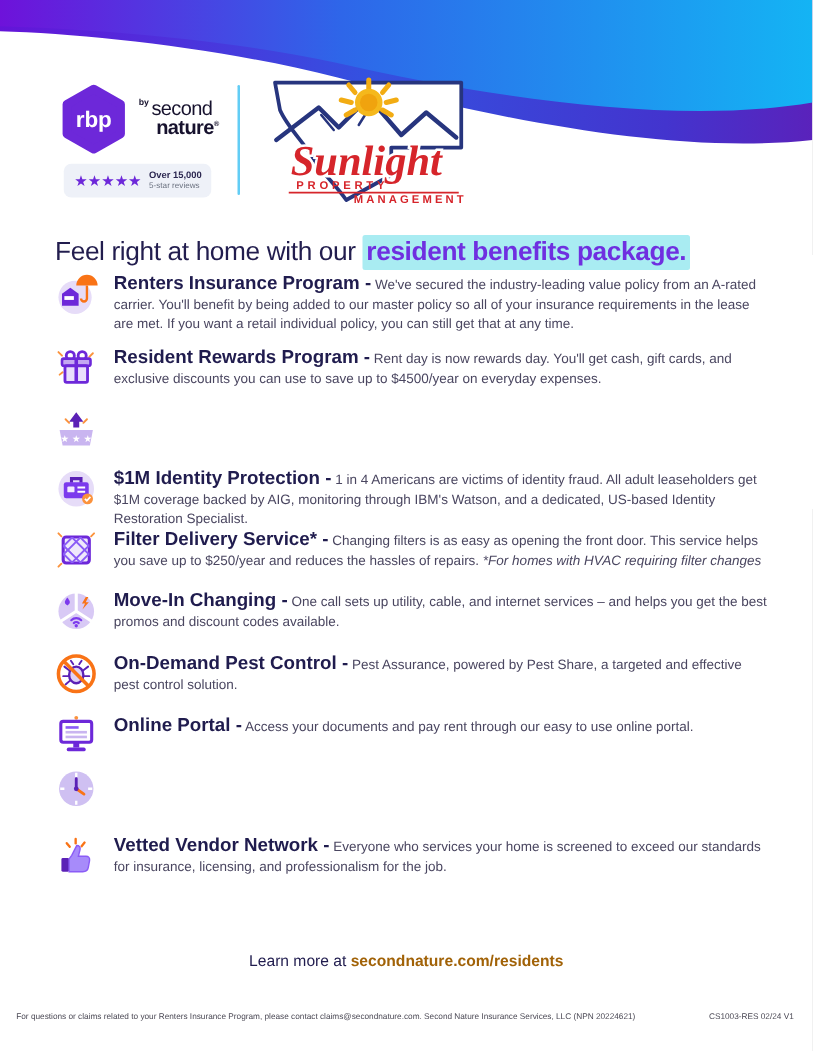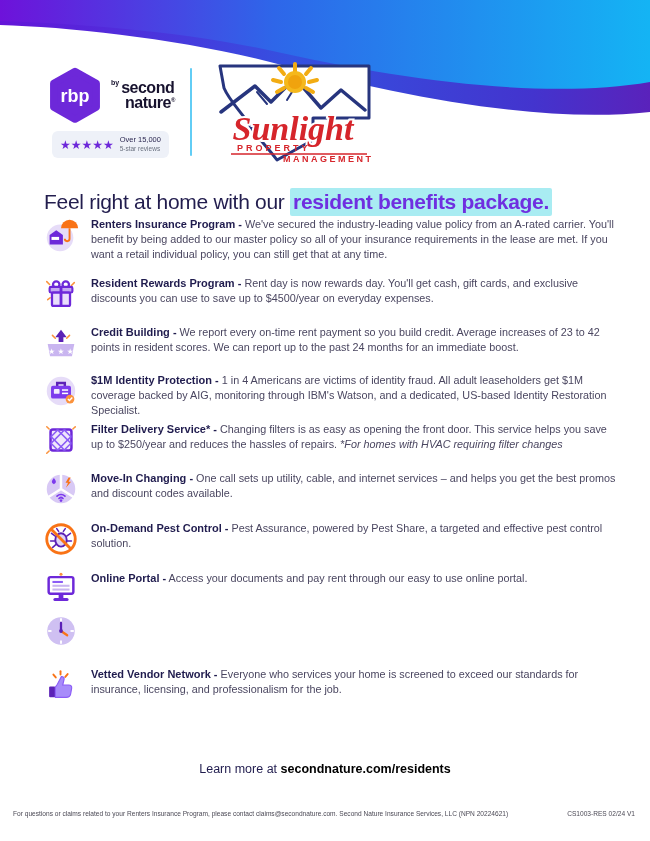--- a/index.html
+++ b/index.html
@@ -6,44 +6,44 @@
   .page{position:relative;width:650px;height:841px;background:#fff;overflow:hidden;
         font-family:"Liberation Sans",sans-serif;margin:0 auto;}
   
   .banner{position:absolute;top:0;left:0;width:650px;height:175px;}
   
   .logos{position:absolute;top:60px;left:46px;display:flex;align-items:center;gap:15px;}
   .rbp-col{display:flex;flex-direction:column;align-items:center;gap:7px;}
   .rbp-row{display:flex;align-items:center;gap:7px;}
   .sn-brand{line-height:1;color:#17122e;}
   .sn-by{font-size:7px;font-weight:700;vertical-align:8px;margin-right:2px;color:#17122e;}
-  .sn-w{font-size:16px;font-weight:700;letter-spacing:-0.5px;}
+  .sn-w{font-size:16px;font-weight:400;letter-spacing:-0.5px;}
   .sn-line2{font-size:16px;font-weight:700;letter-spacing:-0.5px;margin-left:14px;margin-top:-1px;}
   .sn-reg{font-size:6px;vertical-align:6px;}
   .reviews{display:flex;align-items:center;gap:6px;background:#eef1f8;border-radius:6px;padding:5px 8px;}
   .stars{color:#6d28d9;font-size:12px;letter-spacing:0px;line-height:1;}
   .rev-txt{display:flex;flex-direction:column;line-height:1.15;}
-  .rev-1{font-size:7.5px;font-weight:400;color:#2b2750;}
+  .rev-1{font-size:7.5px;font-weight:700;color:#2b2750;}
   .rev-2{font-size:6.5px;color:#6b7280;}
   .divider{width:2px;height:88px;background:#62cdf5;border-radius:1px;}
   
   .headline{position:absolute;top:176px;left:44px;width:580px;font-size:21px;
             letter-spacing:-0.3px;color:#221d4e;font-weight:500;white-space:nowrap;}
   .hl{color:#6f2fe0;font-weight:700;background:#a9ecf2;padding:2px 3px 3px 3px;border-radius:2px;}
   
   .item{position:absolute;left:42px;width:574px;display:flex;gap:11px;align-items:flex-start;}
   .icon{flex:0 0 38px;width:38px;height:38px;display:block;}
   .icon svg{display:block;}
   .itext{margin:1px 0 0 0;font-size:10.8px;line-height:1.36;color:#4a4660;}
-  .itext strong{color:#201c4e;font-size:11px;}
+  .itext strong{color:#201c4e;font-size:15px;}
   .itext em{font-style:italic;}
   
   .learn{position:absolute;top:762px;left:0;width:650px;text-align:center;
          font-size:12.5px;color:#201c4e;font-weight:500;}
-  .learn a{color:#000000;font-weight:700;text-decoration:none;}
+  .learn a{color:#a16207;font-weight:700;text-decoration:none;}
   .fineprint{position:absolute;top:810px;left:13px;right:15px;display:flex;
              justify-content:space-between;font-size:6.6px;color:#4b4955;white-space:nowrap;}
 </style>
 </head>
 <body>
 
 <div class="page">
 
   <svg class="banner" viewBox="0 0 650 175" aria-hidden="true">
     <defs>
@@ -152,21 +152,20 @@
   <div class="item" style="top:324px">
     <span class="icon">
       <svg viewBox="0 0 40 40" width="38" height="38">
         <path d="M20,6 l6,8 h-3.5 v5 h-5 v-5 H14 Z" fill="#5b21b6"></path>
         <line x1="11" y1="12" x2="14" y2="15" stroke="#fb923c" stroke-width="1.6" stroke-linecap="round"></line>
         <line x1="29" y1="12" x2="26" y2="15" stroke="#fb923c" stroke-width="1.6" stroke-linecap="round"></line>
         <path d="M6,21 h28 l-2.5,13 h-23 Z" fill="#c9b5f0"></path>
         <text x="20" y="31.5" text-anchor="middle" font-size="8" fill="#ffffff" font-family="DejaVu Sans, sans-serif">★ ★ ★</text>
       </svg>
     </span>
-    <p class="itext"><strong>Credit Building -</strong> <span>We report every on-time rent payment so you build credit. Average increases of 23 to 42 points in resident scores. We can report up to the past 24 months for an immediate boost.</span></p>
   </div>
 
   <div class="item" style="top:372px">
     <span class="icon">
       <svg viewBox="0 0 40 40" width="38" height="38">
         <circle cx="20" cy="20" r="15" fill="#e6dcf8"></circle>
         <path d="M16,15 v-3.5 h8 V15" fill="none" stroke="#5b21b6" stroke-width="2.6"></path>
         <rect x="9.5" y="14.5" width="21" height="13.5" rx="2" fill="#7c3aed"></rect>
         <rect x="12.5" y="18" width="6" height="5" rx="1" fill="#ffffff" opacity="0.9"></rect>
         <line x1="21" y1="19" x2="27.5" y2="19" stroke="#ffffff" stroke-width="1.6"></line>

